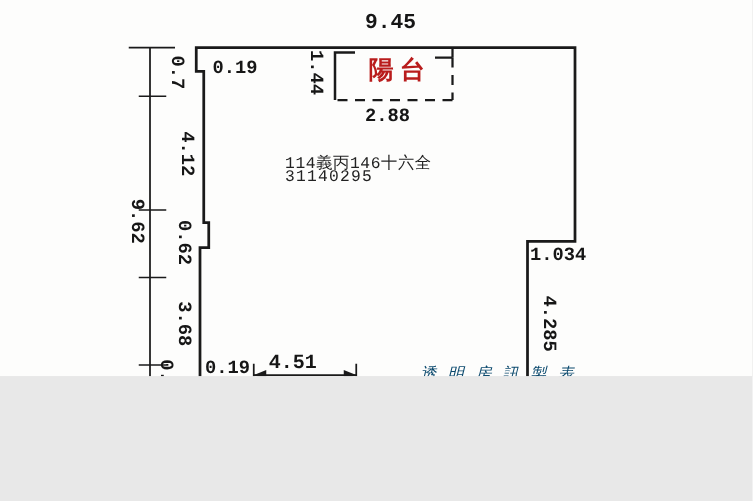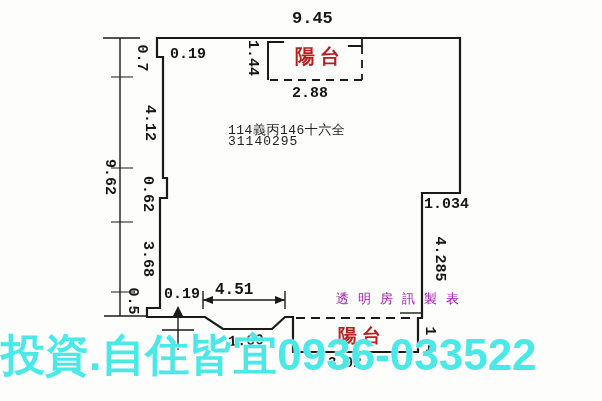--- a/index.html
+++ b/index.html
@@ -1,29 +1,29 @@
 <!DOCTYPE html>
 <html><head>
 <meta charset="utf-8">
 <style>
   html,body{margin:0;padding:0;background:#e8e8e8;}
   #stage{
-    position:relative;width:602px;height:401px;background:#fdfdfc;
+    position:relative;width:602px;height:301px;background:#fdfdfc;
     overflow:hidden;font-family:"Liberation Sans",sans-serif;color:#1a1a1a;
   }
   #stage svg{position:absolute;left:0;top:0;}
   .lbl{position:absolute;line-height:1;white-space:nowrap;}
   .dim{font-family:"Liberation Mono","DejaVu Sans Mono",monospace;font-size:15px;font-weight:bold;color:#161616;}
   .dim-lg{font-size:17px;}
   .vdim{transform:translate(-50%,-50%) rotate(90deg);transform-origin:center;}
   .cjk-bold{font-weight:bold;color:#b91c1c;}
   .balcony{font-size:20px;letter-spacing:5px;}
   .floor-title{font-size:24px;letter-spacing:3px;}
   .meta{font-family:"Liberation Mono","DejaVu Sans Mono",monospace;font-size:13px;color:#222;letter-spacing:1px;}
-  .wm-gray{font-size:13px;letter-spacing:9px;color:#a21caf;}
+  .wm-gray{font-size:13px;letter-spacing:9px;color:#0c4a6e;font-style:italic;}
   .wm-cyan{
     left:1px;top:333px;width:601px;font-size:44px;font-weight:bold;color:#4AE8E6;
     letter-spacing:0px;
     text-shadow:0 0 2px rgba(255,255,255,.85),1px 1px 0 rgba(255,255,255,.6);
   }
 </style>
 </head>
 <body>
 
 <div id="stage">

